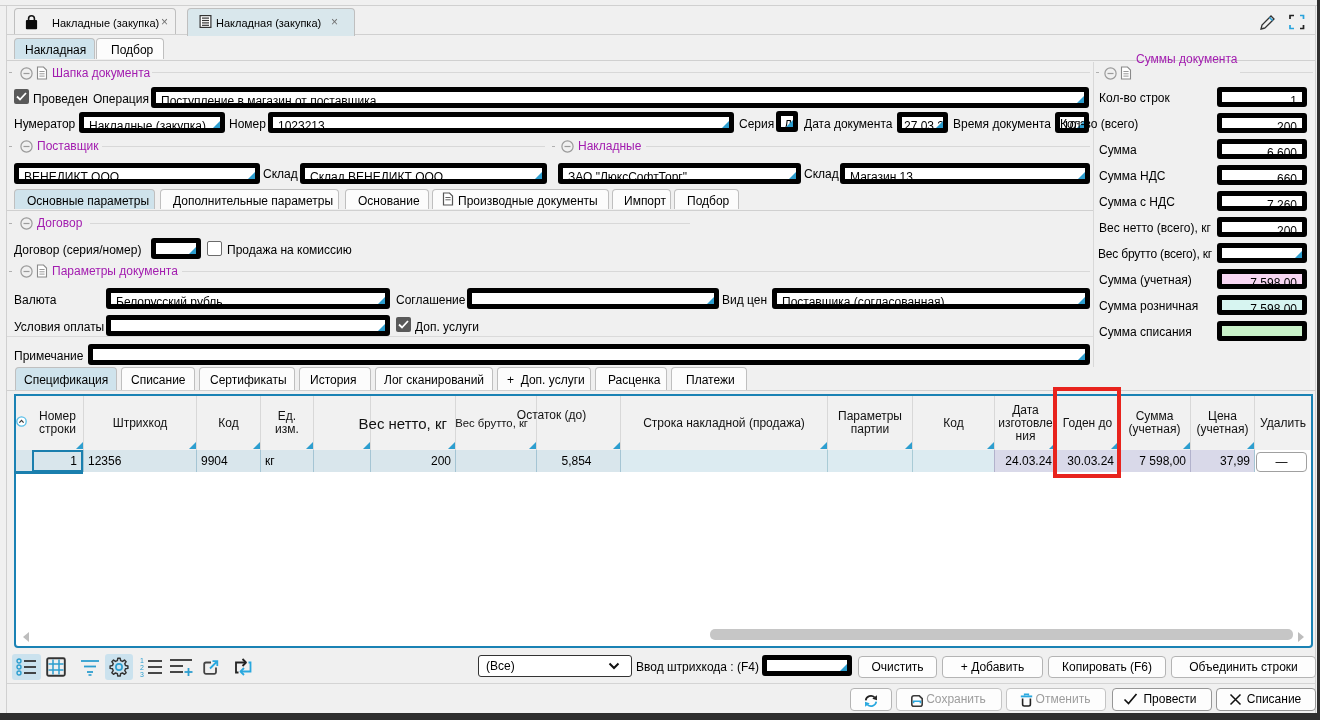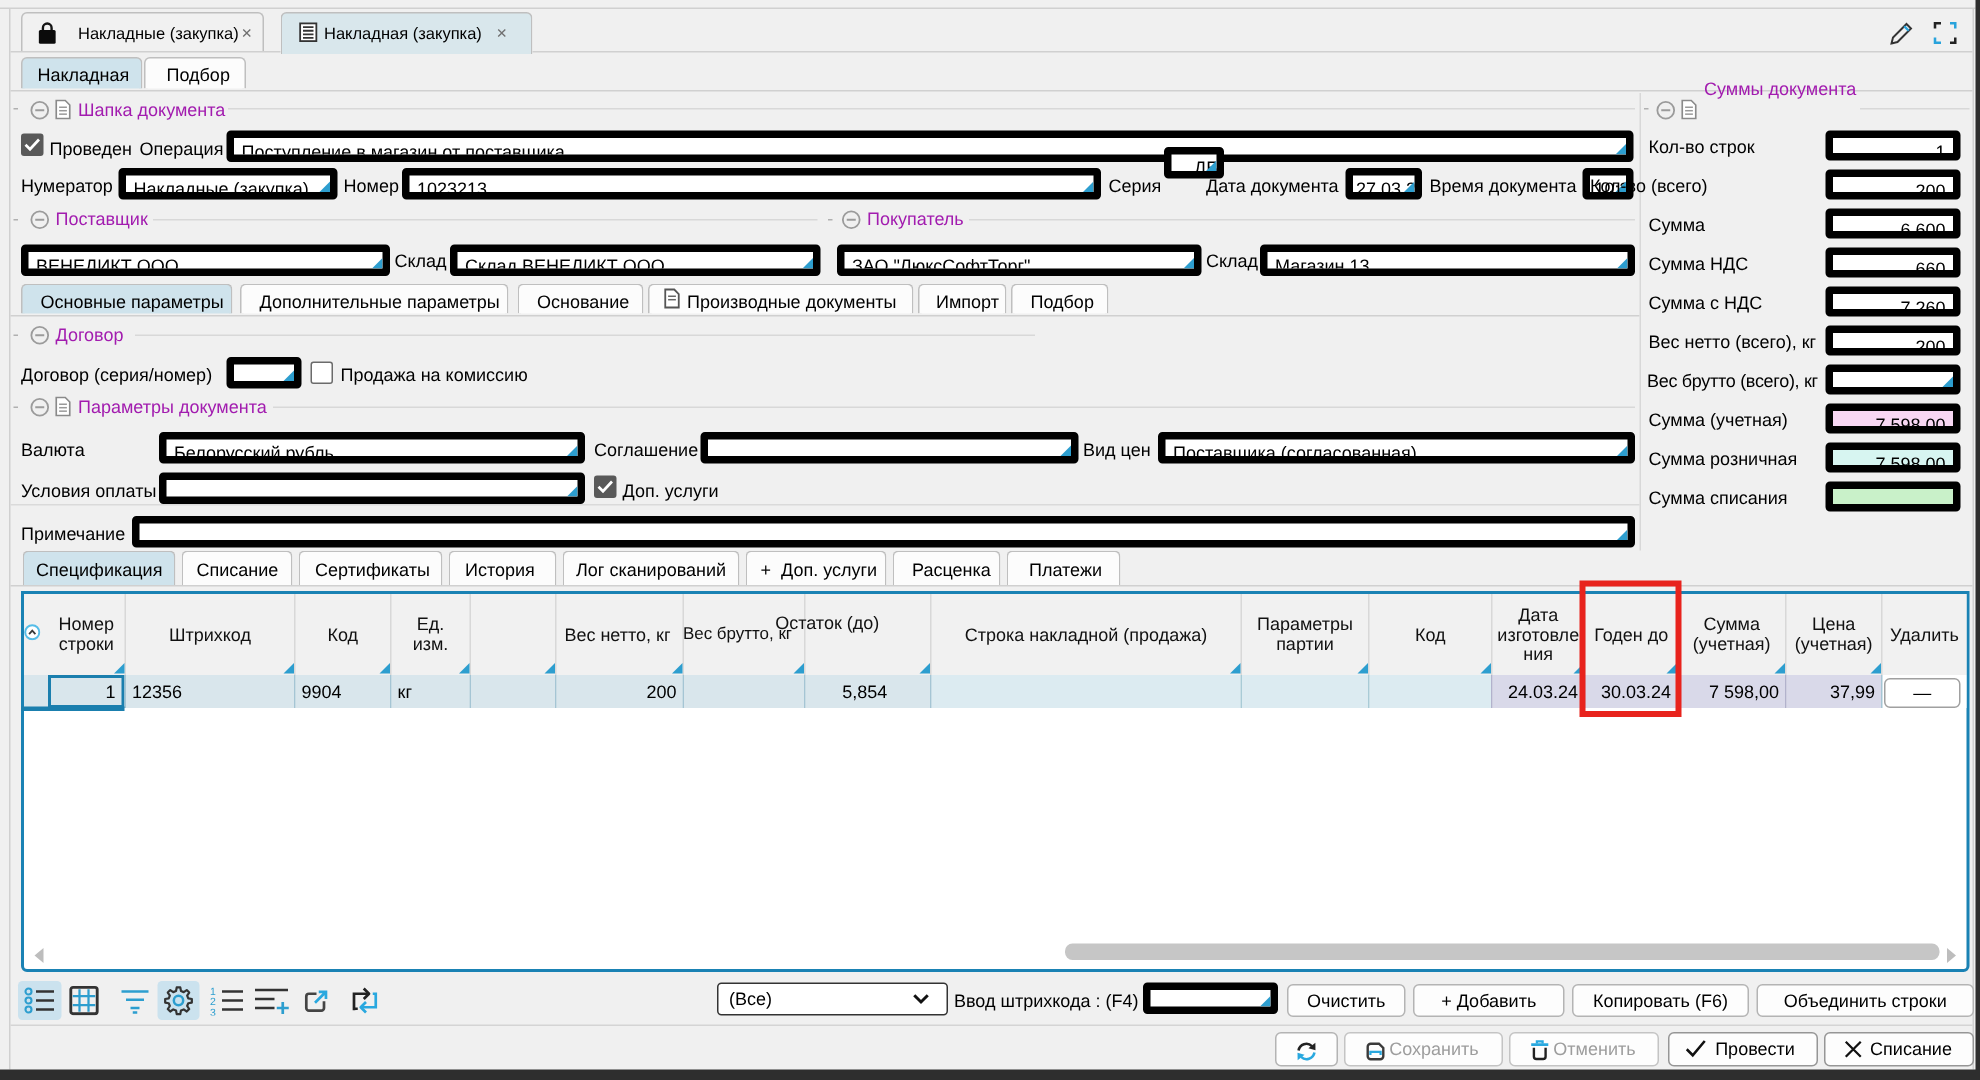--- a/index.html
+++ b/index.html
@@ -89,21 +89,21 @@
   </svg>
 <div class="lbl" style="left:33px;top:92px">Проведен</div>
 <div class="lbl" style="left:93px;top:92px">Операция</div>
 <div class="input tri" style="left:151px;top:87px;width:938px">Поступление в магазин от поставщика</div>
 
 <div class="lbl" style="left:14px;top:117px">Нумератор</div>
 <div class="input tri" style="left:79px;top:112px;width:146px">Накладные (закупка)</div>
 <div class="lbl" style="left:229px;top:117px">Номер</div>
 <div class="input tri" style="left:268px;top:112px;width:466px">1023213</div>
 <div class="lbl" style="left:739px;top:117px">Серия</div>
-<div class="input tri" style="left:776px;top:98px;width:32px;padding:0 15px">ДБ</div>
+<div class="input tri" style="left:776px;top:111px;width:22px;padding:0 3px">ДБ</div>
 <div class="lbl" style="left:804px;top:117px">Дата документа</div>
 <div class="input tri" style="left:897px;top:112px;width:51px;padding:0 2px">27.03.24</div>
 <div class="lbl" style="left:953px;top:117px">Время документа</div>
 <div class="input tri" style="left:1055px;top:112px;width:34px;padding:0 3px">10:38</div>
 
 <div class="abs" style="left:9px;top:146px;width:3px;height:1px;background:#b0b0b0"></div>
 <svg style="left:20px;top:140px" width="13" height="13" viewBox="0 0 13 13">
     <circle cx="6.5" cy="6.5" r="5.6" fill="none" stroke="#9b9b9b" stroke-width="1.2"></circle>
     <line x1="3.5" y1="6.5" x2="9.5" y2="6.5" stroke="#9b9b9b" stroke-width="1.2"></line>
   </svg>
@@ -111,21 +111,21 @@
 <div class="gline" style="left:102px;top:146px;width:443px"></div>
 <div class="input tri" style="left:14px;top:163px;width:246px">ВЕНЕДИКТ ООО</div>
 <div class="lbl" style="left:263px;top:167px">Склад</div>
 <div class="input tri" style="left:300px;top:163px;width:247px">Склад ВЕНЕДИКТ ООО</div>
 
 <div class="abs" style="left:552px;top:146px;width:3px;height:1px;background:#b0b0b0"></div>
 <svg style="left:561px;top:140px" width="13" height="13" viewBox="0 0 13 13">
     <circle cx="6.5" cy="6.5" r="5.6" fill="none" stroke="#9b9b9b" stroke-width="1.2"></circle>
     <line x1="3.5" y1="6.5" x2="9.5" y2="6.5" stroke="#9b9b9b" stroke-width="1.2"></line>
   </svg>
-<div class="glbl" style="left:578px;top:140px">Покупатель</div>
+<div class="glbl" style="left:578px;top:140px">Накладные</div>
 <div class="gline" style="left:646px;top:146px;width:444px"></div>
 <div class="input tri" style="left:558px;top:163px;width:243px">ЗАО "ЛюксСофтТорг"</div>
 <div class="lbl" style="left:804px;top:167px">Склад</div>
 <div class="input tri" style="left:840px;top:163px;width:250px">Магазин 13</div>
 
 <div class="tab tabsel" style="left:14px;top:189px;width:141px;height:20px;background:#cfe3ec"></div>
 <div class="lbl" style="left:27px;top:194px">Основные параметры</div>
 <div class="tab" style="left:160px;top:189px;width:179px;height:20px"></div>
 <div class="lbl" style="left:173px;top:194px">Дополнительные параметры</div>
 <div class="tab" style="left:345px;top:189px;width:84px;height:20px"></div>
@@ -264,21 +264,21 @@
 
 <svg style="left:16px;top:416px" width="11" height="11" viewBox="0 0 11 11">
     <circle cx="5.5" cy="5.5" r="4.7" fill="#fff" stroke="#56bde8" stroke-width="1.3"></circle>
     <path d="M3.4 6.7 L5.5 4.4 L7.6 6.7" fill="none" stroke="#3a3a3a" stroke-width="1.2"></path>
   </svg>
 
 <div class="hc" style="left:32px;top:396px;width:51px;height:54px">Номер<br>строки</div>
 <div class="hc" style="left:84px;top:396px;width:112px;height:54px">Штрихкод</div>
 <div class="hc" style="left:197px;top:396px;width:63px;height:54px">Код</div>
 <div class="hc" style="left:261px;top:396px;width:52px;height:54px">Ед.<br>изм.</div>
-<div class="hc" style="left:371px;top:396px;width:80px;height:54px;justify-content:flex-end;padding-right:4px;font-size:12px">Вес нетто, кг</div>
+<div class="hc" style="left:371px;top:396px;width:80px;height:54px;justify-content:flex-end;padding-right:4px;font-size:15px">Вес нетто, кг</div>
 <div class="hc" style="left:456px;top:396px;width:76px;height:54px;justify-content:flex-end;padding-right:4px;font-size:11.3px">Вес брутто, кг</div>
 <div class="hc" style="left:510px;top:396px;width:83px;height:38px">Остаток (до)</div>
 <div class="hc" style="left:621px;top:396px;width:206px;height:54px">Строка накладной (продажа)</div>
 <div class="hc" style="left:828px;top:396px;width:84px;height:54px">Параметры<br>партии</div>
 <div class="hc" style="left:913px;top:396px;width:81px;height:54px">Код</div>
 <div class="hc" style="left:995px;top:396px;width:61px;height:54px">Дата<br>изготовле<br>ния</div>
 <div class="hc" style="left:1057px;top:396px;width:61px;height:54px">Годен до</div>
 <div class="hc" style="left:1119px;top:396px;width:71px;height:54px">Сумма<br>(учетная)</div>
 <div class="hc" style="left:1191px;top:396px;width:63px;height:54px">Цена<br>(учетная)</div>
 <div class="hc" style="left:1255px;top:396px;width:56px;height:54px">Удалить</div>

